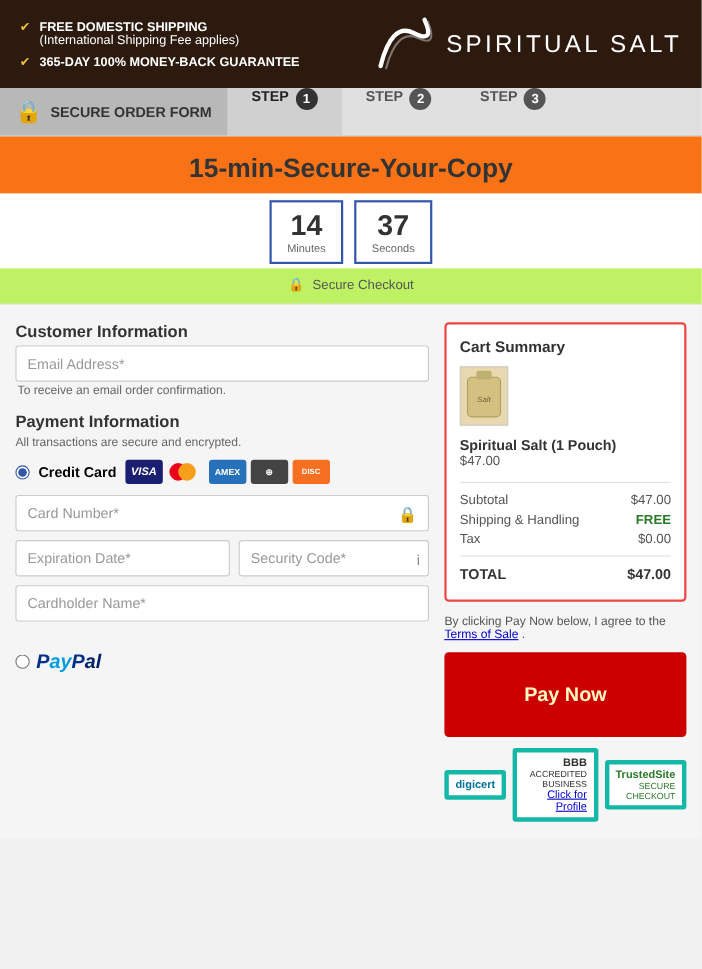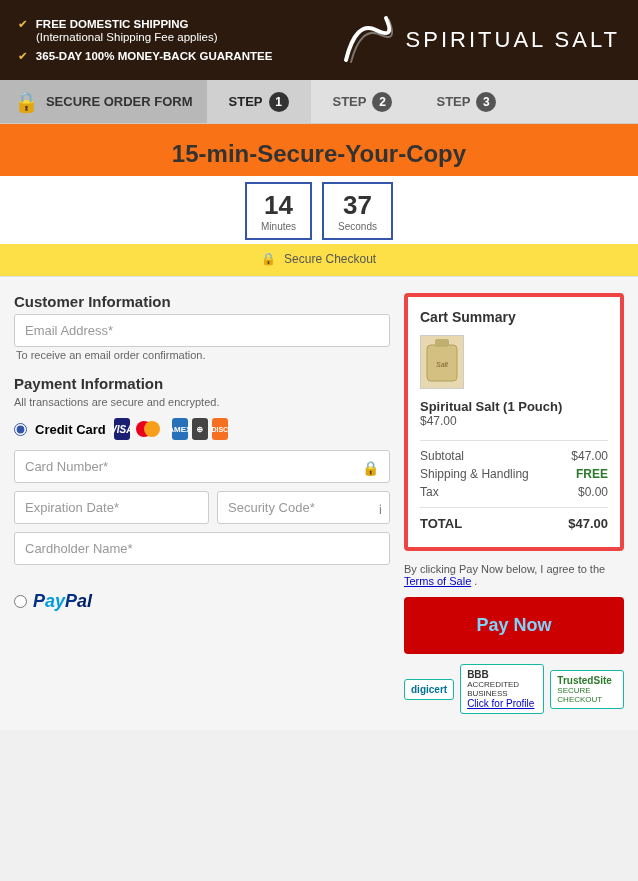--- a/index.html
+++ b/index.html
@@ -32,21 +32,21 @@
       display: flex;
       align-items: center;
       padding: 0 14px;
       font-weight: bold;
       font-size: 13px;
       color: #333;
       gap: 7px;
     }
     .step-item {
       display: flex;
-      align-items: center;
+      align-items: flex-start;
       padding: 0 22px;
       font-weight: bold;
       font-size: 13px;
       color: #555;
       position: relative;
     }
     .step-item.active {
       background: #d0d0d0;
       color: #222;
     }
@@ -78,21 +78,21 @@
     }
     .timer-box {
       border: 2px solid #3355aa;
       padding: 6px 14px;
       text-align: center;
       min-width: 54px;
     }
     .timer-num { font-size: 26px; font-weight: bold; color: #333; }
     .timer-label { font-size: 10px; color: #666; }
     .secure-checkout {
-      background: #fde047;
+      background: #bef264;
       text-align: center;
       padding: 8px 0 10px;
       color: #555;
       font-size: 12px;
       border-bottom: 1px solid #e0e0e0;
     }
     .secure-checkout .lock { margin-right: 4px; }
 
     
     .main-content {
@@ -120,21 +120,21 @@
       color: #333;
       margin-bottom: 2px;
     }
     .form-input::placeholder { color: #999; }
     .hint-text { font-size: 11px; color: #666; margin-bottom: 10px; padding-left: 2px; }
 
     
     .payment-section { margin-top: 14px; }
     .card-icons { display: flex; gap: 4px; align-items: center; }
     .card-icon {
-      width: 16px; height: 22px; border-radius: 3px; display: inline-flex;
+      width: 34px; height: 22px; border-radius: 3px; display: inline-flex;
       align-items: center; justify-content: center; font-size: 7px; font-weight: bold;
     }
     .visa-icon { background: #1a1f71; color: #fff; font-size: 10px; font-style: italic; }
     .mc-icon { position: relative; width: 34px; height: 22px; }
     .mc-left { position: absolute; width: 16px; height: 16px; border-radius: 50%; background: #eb001b; top: 3px; left: 2px; }
     .mc-right { position: absolute; width: 16px; height: 16px; border-radius: 50%; background: #f79e1b; top: 3px; left: 10px; }
     .amex-icon { background: #2671b9; color: #fff; font-size: 8px; }
     .discover-icon { background: #f76f20; color: #fff; font-size: 7px; }
     .diners-icon { background: #888; color: #fff; font-size: 8px; }
 
@@ -167,49 +167,49 @@
     .country-label { font-size: 10px; color: #888; }
     .country-value { font-size: 13px; color: #333; }
     .country-chevron { position: absolute; right: 10px; top: 50%; transform: translateY(-50%); color: #666; }
 
     .zip-city-state { display: flex; gap: 6px; margin-top: 6px; }
     .zip-city-state .form-input:first-child { flex: 1; }
     .zip-city-state .form-input:nth-child(2) { flex: 1.5; }
     .zip-city-state .form-input:last-child { flex: 0.8; }
 
     
-    .cart-summary { background: #fff; border: 4px solid #ef4444; border-radius: 4px; padding: 12px; margin-bottom: 12px; }
+    .cart-summary { background: #fff; border: 2px solid #ef4444; border-radius: 4px; padding: 12px; margin-bottom: 12px; }
     .cart-title { font-size: 14px; font-weight: bold; color: #333; margin-bottom: 10px; }
     .cart-item { display: flex; gap: 10px; align-items: flex-start; margin-bottom: 12px; flex-direction: column; }
     .cart-img {
       width: 44px; height: 54px; background: #e8d8b0;
       border: 1px solid #ccc; display: flex; align-items: center; justify-content: center;
       font-size: 8px; color: #888;
     }
     .cart-item-name { font-weight: bold; font-size: 13px; color: #333; }
     .cart-item-price { font-size: 12px; color: #555; }
 
     .cart-divider { border: none; border-top: 1px solid #e0e0e0; margin: 8px 0; }
     .cart-row { display: flex; justify-content: space-between; font-size: 12px; color: #555; margin-bottom: 4px; }
     .cart-row.total { font-weight: bold; font-size: 13px; color: #333; }
     .cart-row .free { color: #2a7a2a; font-weight: bold; }
 
     .terms-text { font-size: 11px; color: #555; margin-bottom: 10px; }
     .terms-link { color: #0000cc; text-decoration: underline; cursor: pointer; }
 
     .pay-btn {
-      width: 100%; background: #cc0000; color: #7dd3fc; border: none;
-      padding: 18px; font-size: 18px; font-weight: bold; border-radius: 4px;
+      width: 100%; background: #cc0000; color: #fef9c3; border: none;
+      padding: 28px; font-size: 18px; font-weight: bold; border-radius: 4px;
       cursor: pointer; margin-bottom: 10px;
     }
 
     .trust-badges { display: flex; gap: 6px; justify-content: center; align-items: center; }
     .badge {
-      border: 1px solid #14b8a6; border-radius: 3px; padding: 4px 6px;
-      font-size: 9px; text-align: left; color: #444; background: #fff;
+      border: 4px solid #14b8a6; border-radius: 3px; padding: 4px 6px;
+      font-size: 9px; text-align: right; color: #444; background: #fff;
     }
     .badge .badge-title { font-weight: bold; font-size: 10px; }
     .digicert { color: #00729a; }
     .bbb { color: #333; }
     .trusted { color: #2a7a2a; }
   </style>
 </head>
 <body>
 
 <div class="header">

